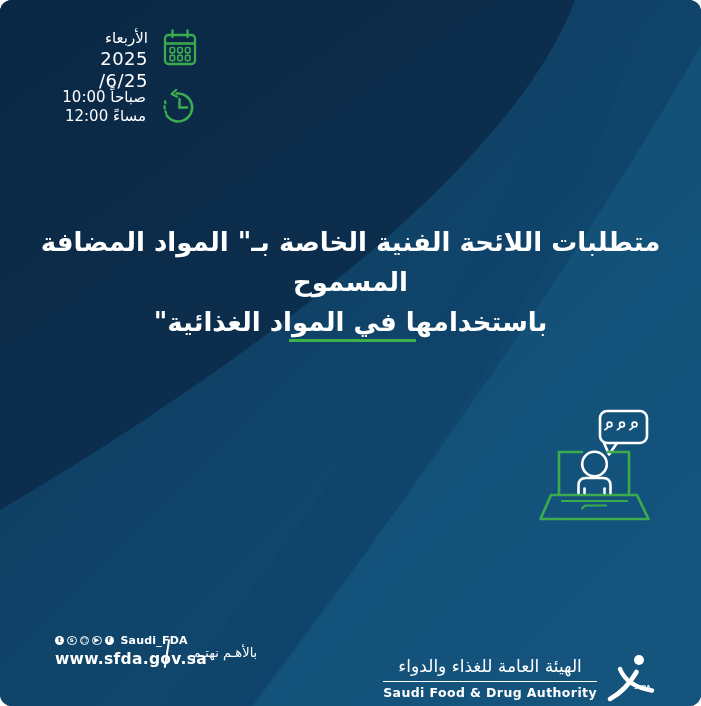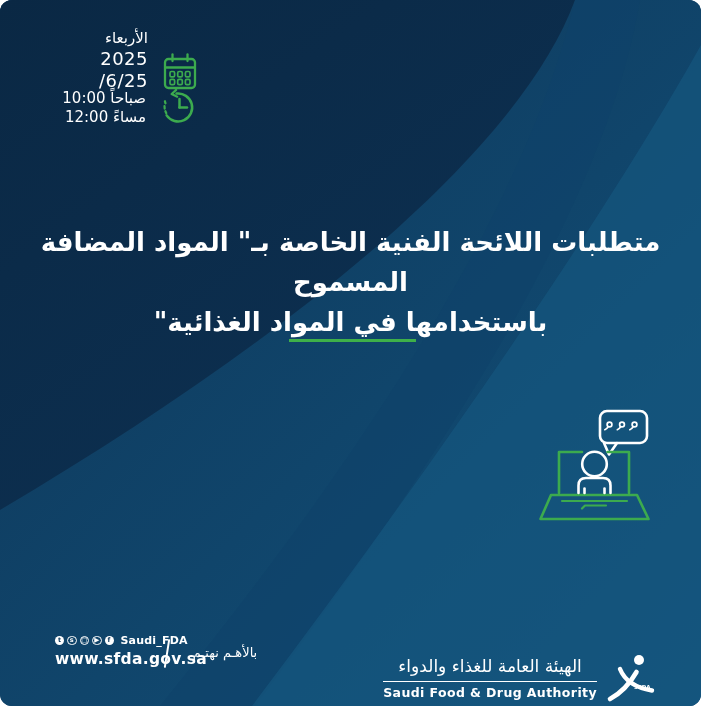--- a/index.html
+++ b/index.html
@@ -1,19 +1,19 @@
 <!DOCTYPE html>
 <html lang="ar"><head>
 <meta charset="utf-8">
 <style>
   html,body{margin:0;padding:0;background:#ffffff;font-family:"DejaVu Sans","Liberation Sans",sans-serif;}
   .card{position:relative;width:701px;height:706px;border-radius:12px;overflow:hidden;background:#0E3A5E;color:#fff;}
   .bg{position:absolute;inset:0;}
   
-  .meta-block{position:absolute;display:flex;align-items:flex-end;gap:14px;}
+  .meta-block{position:absolute;display:flex;align-items:flex-start;gap:14px;}
   .meta-text{flex:1;text-align:right;direction:ltr;}
   .date-block{left:58px;top:28px;width:140px;}
   .time-block{left:58px;top:88px;width:140px;}
   .day{font-size:15px;line-height:20px;}
   .date{font-size:18px;line-height:22px;letter-spacing:.5px;}
   .time-line{font-size:15px;line-height:18.5px;}
   
   .title{position:absolute;top:222px;left:20px;right:20px;text-align:center;direction:rtl;
          font-size:26px;font-weight:700;line-height:40px;}
   .title span{display:block;}

